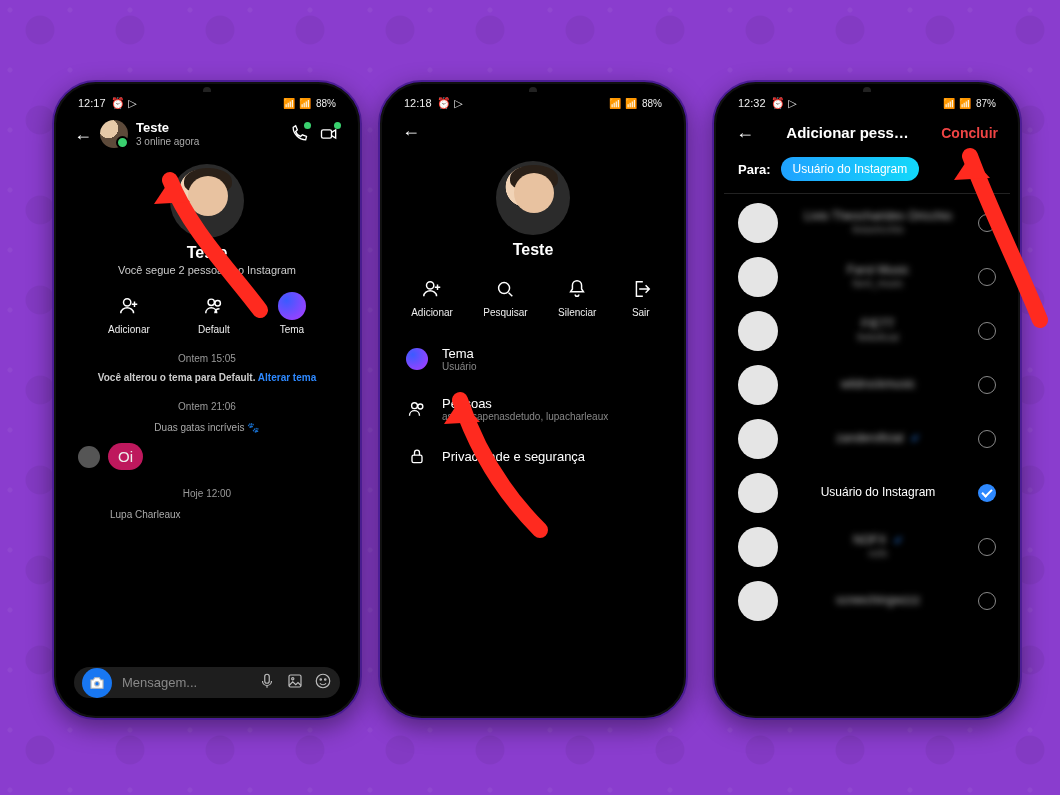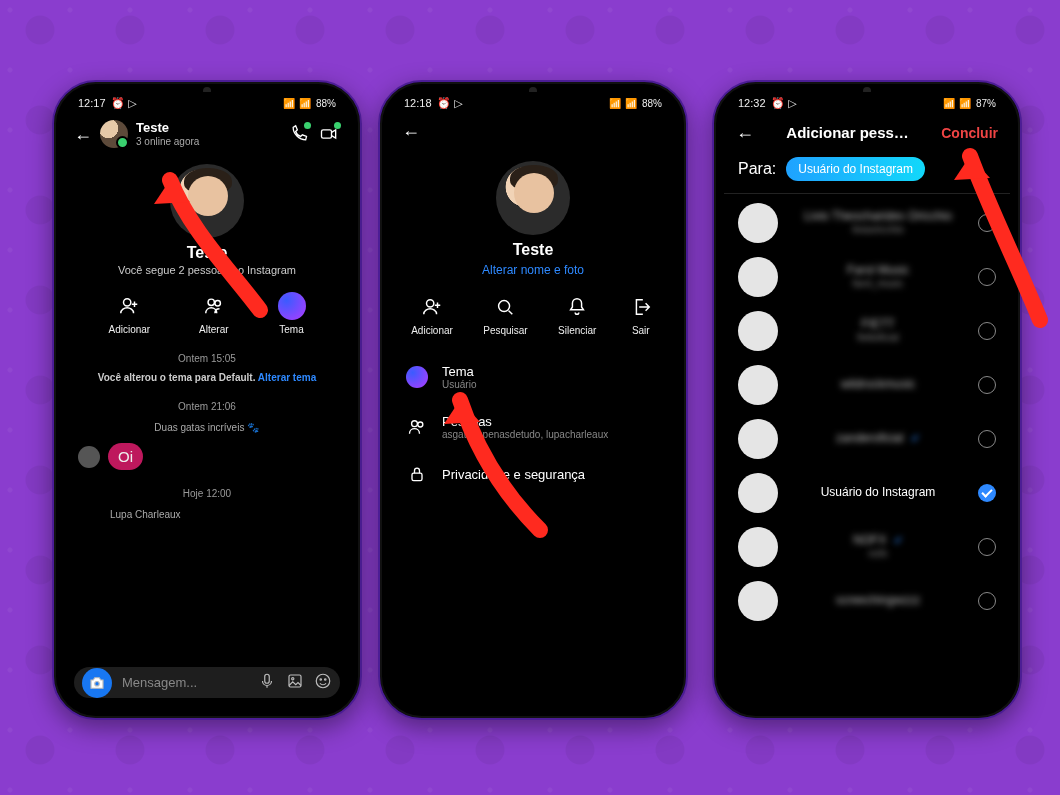--- a/index.html
+++ b/index.html
@@ -137,21 +137,21 @@
   .sect .lab2{ font-size:10px; color:#888;}
   .p2 .glink{ color:#2e89ff; font-size:12px; margin-top:4px; display:block;}
 
   
   .p3 .hdr3{
     display:flex; align-items:center; padding:8px 12px; gap:8px;
   }
   .p3 .hdr3 .ttl{ flex:1; font-weight:700; font-size:15px;}
   .p3 .hdr3 .done{ color:#ef4444; font-weight:600; font-size:14px;}
   .para-row{ display:flex; align-items:center; gap:10px; padding:6px 14px 12px;}
-  .para-row .lbl{ color:#fff; font-size:16px;}
+  .para-row .lbl{ color:#fff; font-size:13px;font-weight:bold;}
   .pill{
     background: linear-gradient(90deg,#1fa2ff,#12d8fa);
     color:#fff; padding:5px 12px; border-radius:16px; font-size:12px;
   }
   .p3 .divider{height:1px;background:#222;margin:0 0 2px;}
   .ulist{ overflow:hidden;}
   .urow{
     display:flex; align-items:center; gap:12px;
     padding:7px 14px;
   }
@@ -243,21 +243,21 @@
         <span>Adicionar</span>
       </div>
       <div class="act">
         <div class="ic">
               <svg viewBox="0 0 24 24">
                 <circle cx="9" cy="8" r="3.5"></circle>
                 <circle cx="16" cy="9" r="3"></circle>
                 <path d="M3 20c0-4 3-6 6-6s6 2 6 6M13 20c0-3 2-5 5-5"></path>
               </svg>
             </div>
-        <span>Alterar</span>
+        <span>Default</span>
       </div>
       <div class="act theme">
         <div class="ic"></div>
         <span>Tema</span>
       </div>
     </div>
 
     <div class="sys">Ontem 15:05</div>
     <div class="sys2">
       <span>Você alterou o tema para Default. </span><span class="link">Alterar tema</span>
@@ -316,21 +316,20 @@
     <div class="header2">
       <span class="back">←</span>
     </div>
 
     <div class="center">
       <div class="big-avatar">
         <div class="hair"></div>
             <div class="face"></div>
       </div>
       <div class="gname">Teste</div>
-      <span class="glink">Alterar nome e foto</span>
     </div>
 
     <div class="actions4">
       <div class="act">
         <div class="ic">
               <svg viewBox="0 0 24 24">
                 <circle cx="10" cy="8" r="4"></circle>
                 <path d="M3 20c0-4 4-6 7-6s7 2 7 6M18 7v6M15 10h6"></path>
               </svg>
             </div>

